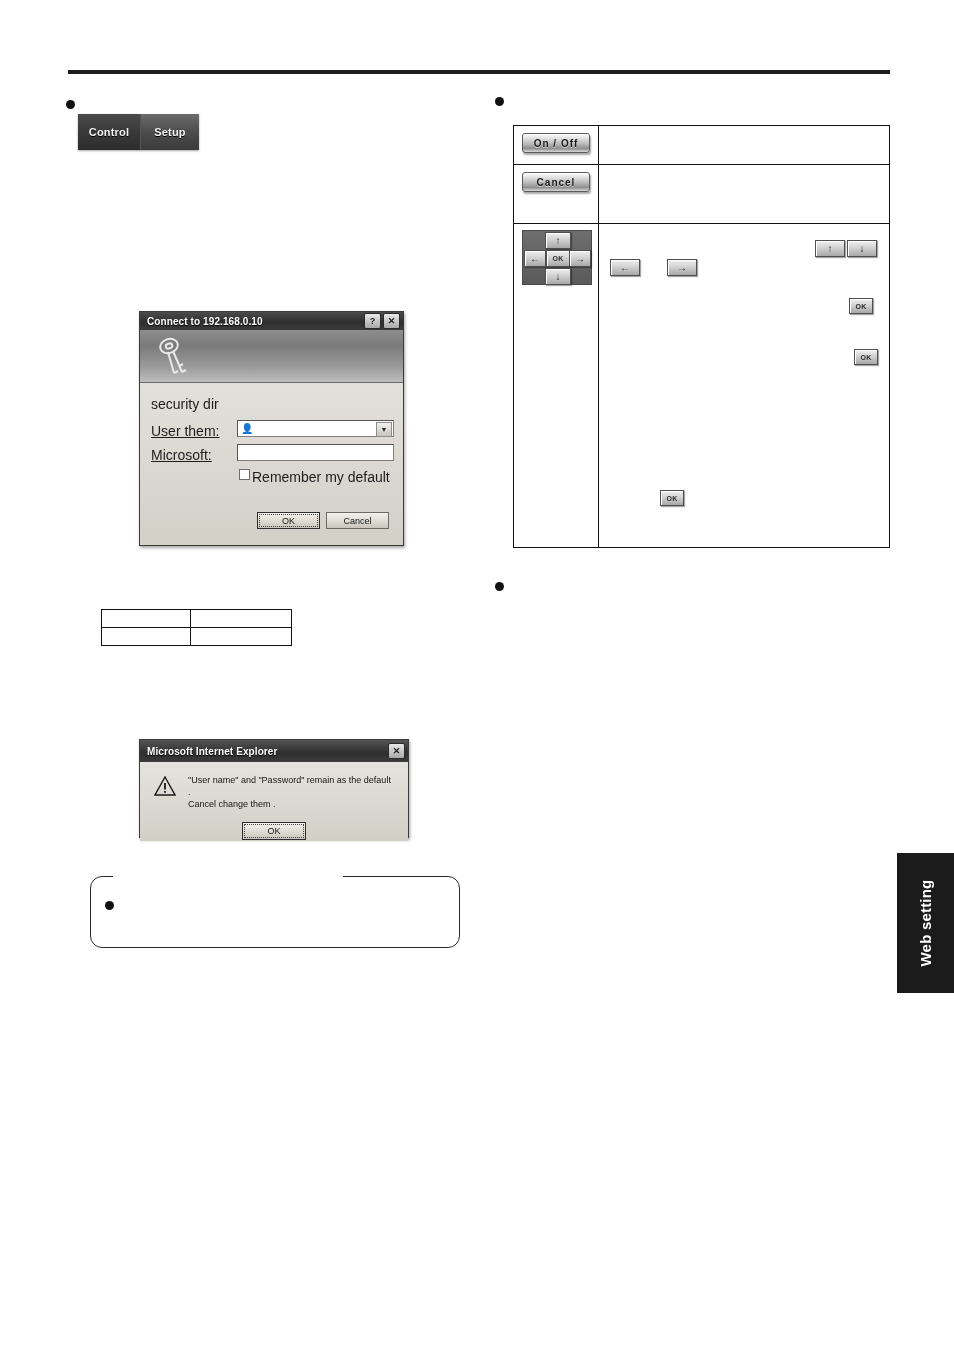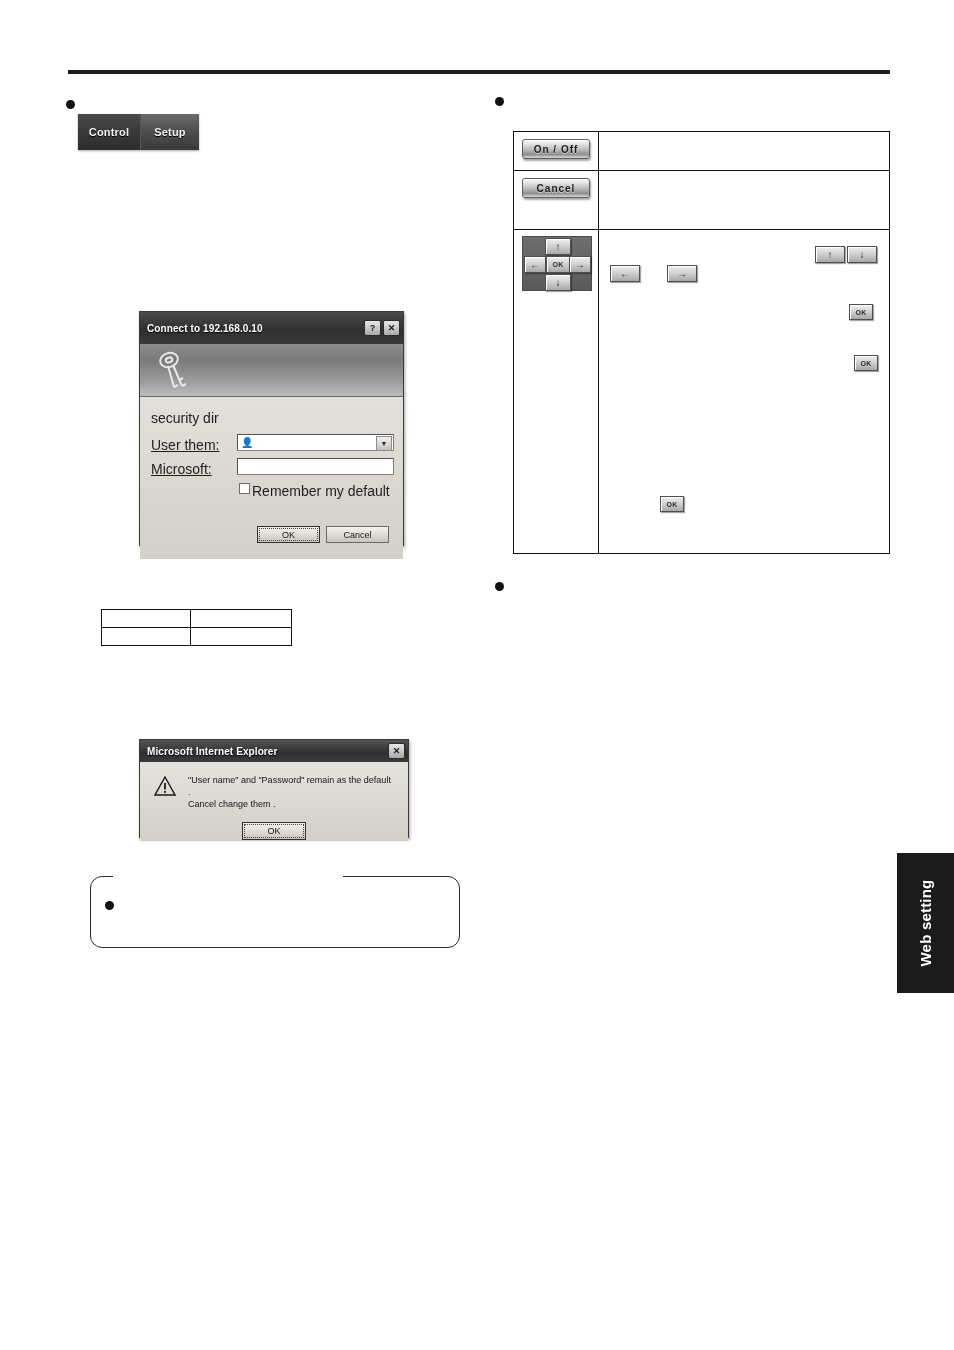--- a/index.html
+++ b/index.html
@@ -53,21 +53,21 @@
     position:absolute;
     background:#d4d0c8;
     border:1px solid #3a3a3a;
     box-shadow:1px 2px 3px rgba(0,0,0,.35);
     font-size:9px;
   }
 
   
   #connect-dialog{left:139px;top:311px;width:263px;height:233px;}
   .win-title{
-    height:32px;
+    height:18px;
     background:linear-gradient(180deg,#4b4b4b 0%,#2f2f2f 55%,#3a3a3a 100%);
     display:flex;align-items:center;
     padding:0 3px 0 7px;
   }
   .win-title .t{
     color:#fff;font-size:10px;font-weight:bold;flex:1;
     text-shadow:0 1px 1px #000;letter-spacing:.1px;
   }
   .titlebtn{
     width:15px;height:14px;margin-left:2px;
@@ -140,21 +140,21 @@
   table.grid{
     position:absolute;border-collapse:collapse;
     font-size:10px;color:#111;
   }
   table.grid td{border:1px solid #111;vertical-align:top;padding:0;}
 
   #left-small-table{left:101px;top:609px;}
   #left-small-table td{width:88px;height:17px;}
   #left-small-table td.c2{width:100px;}
 
-  #btn-table-1{left:513px;top:131px;}
+  #btn-table-1{left:513px;top:125px;}
   #btn-table-1 td.c1{width:84px;}
   #btn-table-1 td.c2{width:290px;}
   #btn-table-2{left:513px;top:603px;}
   #btn-table-2 td.c1{width:84px;}
   #btn-table-2 td.c2{width:290px;}
 
   .cellpad{position:relative;}
 
   
   .webbtn{

